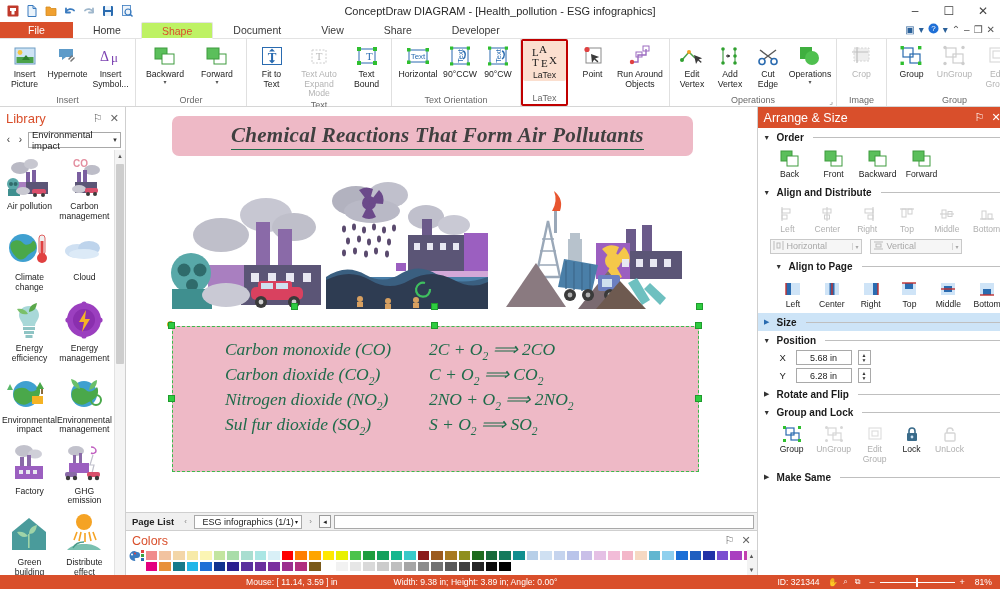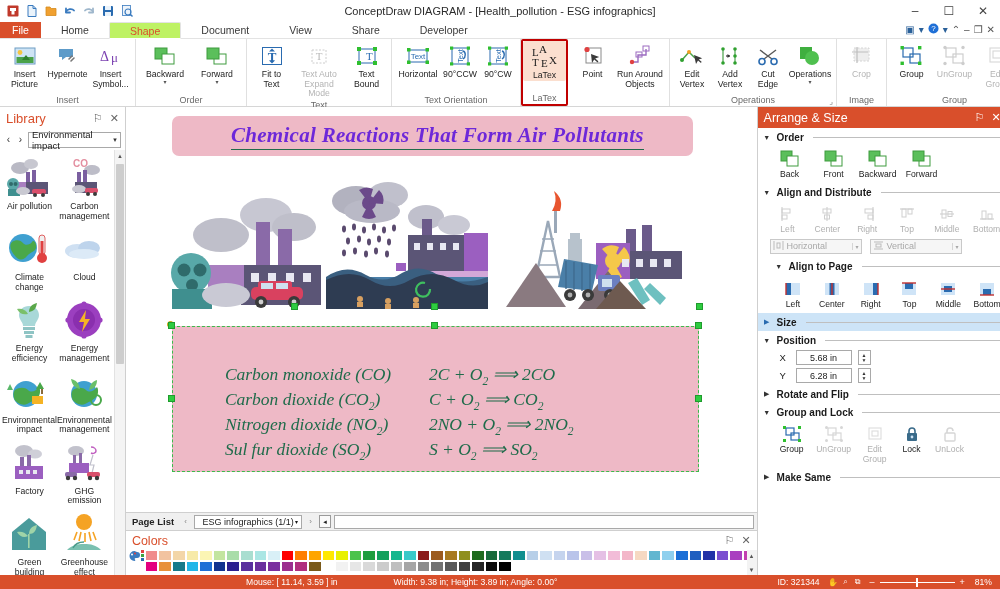--- a/index.html
+++ b/index.html
@@ -22,21 +22,21 @@
     position:absolute; left:0; right:0; text-align:center;
     font-size:11px; color:#2b2b2b; pointer-events:none;
   }
   #wctl{ position:absolute; right:0; top:0; display:flex; }
   .wbtn{ width:34px; height:22px; display:flex; align-items:center; justify-content:center;
          font-size:12px; color:#444; }
   
   #tabbar{ height:17px; display:flex; align-items:stretch; background:#fff;
            border-bottom:1px solid #e3e3e3; position:relative; }
   .rtab{ padding:0 20px; display:flex; align-items:center; font-size:10.5px; color:#3a3a3a; }
-  .rtab.file{ background:#d94f2b; color:#fff; padding:0 12px; font-weight:normal; }
+  .rtab.file{ background:#d94f2b; color:#fff; padding:0 28px; font-weight:normal; }
   .rtab.active{ color:#d94f2b; background:#bef264; border:1px solid #e3e3e3; border-bottom:1px solid #fff;
                 margin-bottom:-1px; border-radius:2px 2px 0 0; }
   #tabbar-right{ position:absolute; right:2px; top:1px; display:flex; align-items:center; gap:4px; }
   .tr-ic{ font-size:10px; color:#2a6099; }
   
   #ribbon{ height:68px; background:#fff; border-bottom:1px solid #d6d6d6;
            display:flex; align-items:stretch; position:relative; }
   .rgroup{ display:flex; flex-direction:column; position:relative; padding:1px 3px 0 3px;
            border-right:1px solid #e0e0e0; }
   .rgroup-items{ flex:1; display:flex; align-items:flex-start; gap:0px; }
@@ -78,28 +78,28 @@
   .sc-thumb{ position:absolute; left:1px; right:1px; background:#cdcdcd; border-radius:1px; }
   
   #canvaswrap{ flex:1; display:flex; flex-direction:column; background:#fff; position:relative; }
   #canvas{ flex:1; position:relative; overflow:hidden; background:#fff; }
   #titleShape{
     position:absolute; left:46px; top:9px; width:521px; height:40px;
     background:#eeb9c6; border-radius:7px; display:flex; align-items:center; justify-content:center;
   }
   #titleShape .t{
     font-family:"Liberation Serif", serif; font-style:italic; font-weight:bold;
-    font-size:21px; color:#6d28d9; letter-spacing:.3px;
+    font-size:21px; color:#404040; letter-spacing:.3px;
     border-bottom:1.5px solid #1f6b4a; padding-bottom:1px;margin-left:10px;
   }
   #formulaShape{
     position:absolute; left:46px; top:219px; width:527px; height:146px;
     background:#eeb9c6; border:1px dashed #3bbb4b;
   }
-  #formulaShape .rows{ padding:12px 4px 0 52px;margin-top:25px; }
+  #formulaShape .rows{ padding:12px 4px 0 52px; }
   .frow{ display:flex; align-items:baseline; font-family:"Liberation Serif", serif;
          font-style:italic; font-size:17.5px; color:#1f6b4a; height:25px; }
   .frow .name{ width:204px; }
   .frow .eq{ white-space:pre; }
   .sub{ font-size:11.5px; vertical-align:sub; font-style:italic; }
   .handle{ position:absolute; width:7px; height:7px; background:#2ecc40; border:1px solid #1f9b2d; }
   .handle.rot{ width:7px;height:7px;background:#ffcc00;border-color:#c09b00;border-radius:50%; }
   
   #pagestrip{ height:18px; background:#f0f0f0; border-top:1px solid #cfcfcf;
               display:flex; align-items:center; gap:3px; padding:0 3px; }
@@ -744,21 +744,21 @@
 
         <div class="libitem">
           <div class="thumb">
             <svg width="50" height="45" viewBox="0 0 50 45">
               <circle cx="25" cy="10" r="8" fill="#f5a324"></circle>
               <path d="M18 20l-3 8M22 20l-2 9M26 21l0 9M30 20l2 9M34 20l3 8" stroke="#f5a324" stroke-width="1.6"></path>
               <path d="M8 38c5-5 10-6 17-6s12 1 17 6z" fill="#7ac0b0"></path>
               <path d="M14 36c2-4 6-6 11-6" stroke="#4a9b8b" stroke-width="1.4" fill="none"></path>
             </svg>
           </div>
-          <div class="lbl">Greenhouse effect</div>
+          <div class="lbl">Distribute effect</div>
         </div>
       </div>
       <div id="libscroll">
         <div class="sc-arrow">▲</div>
         <div class="sc-thumb" style="top:14px; height:200px;"></div>
       </div>
     </div>
   </div>
 
   <div id="canvaswrap">

